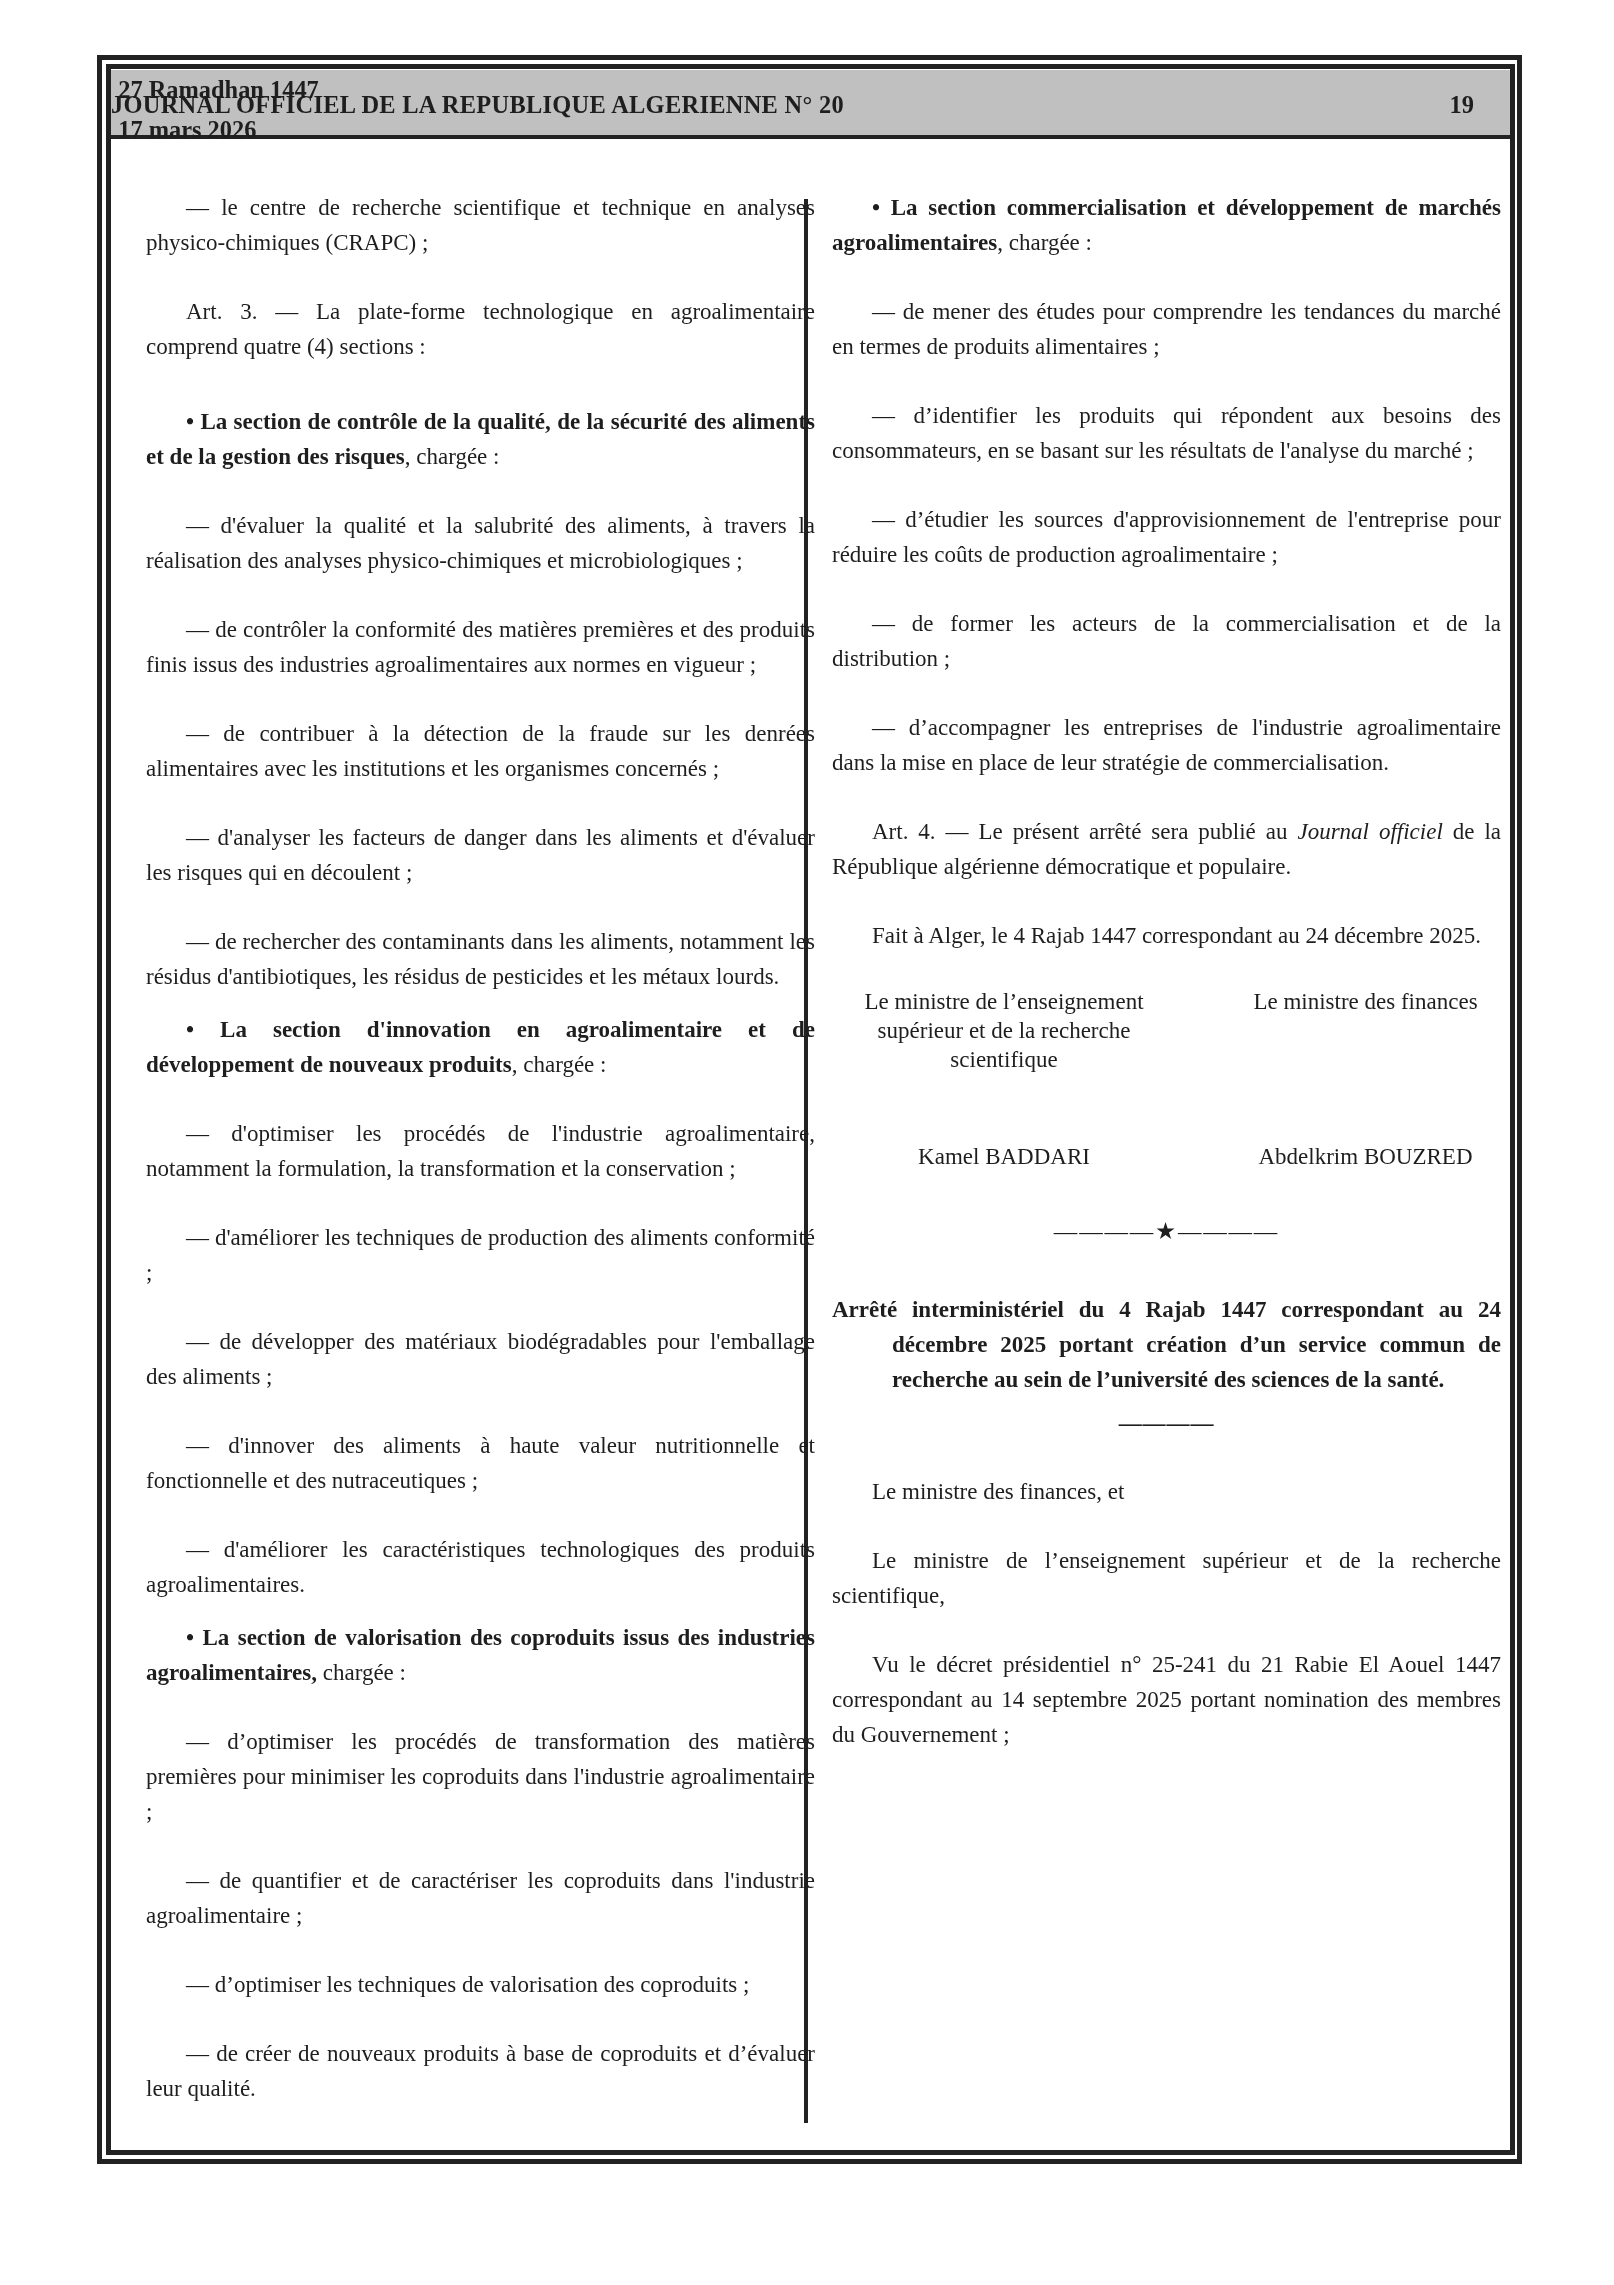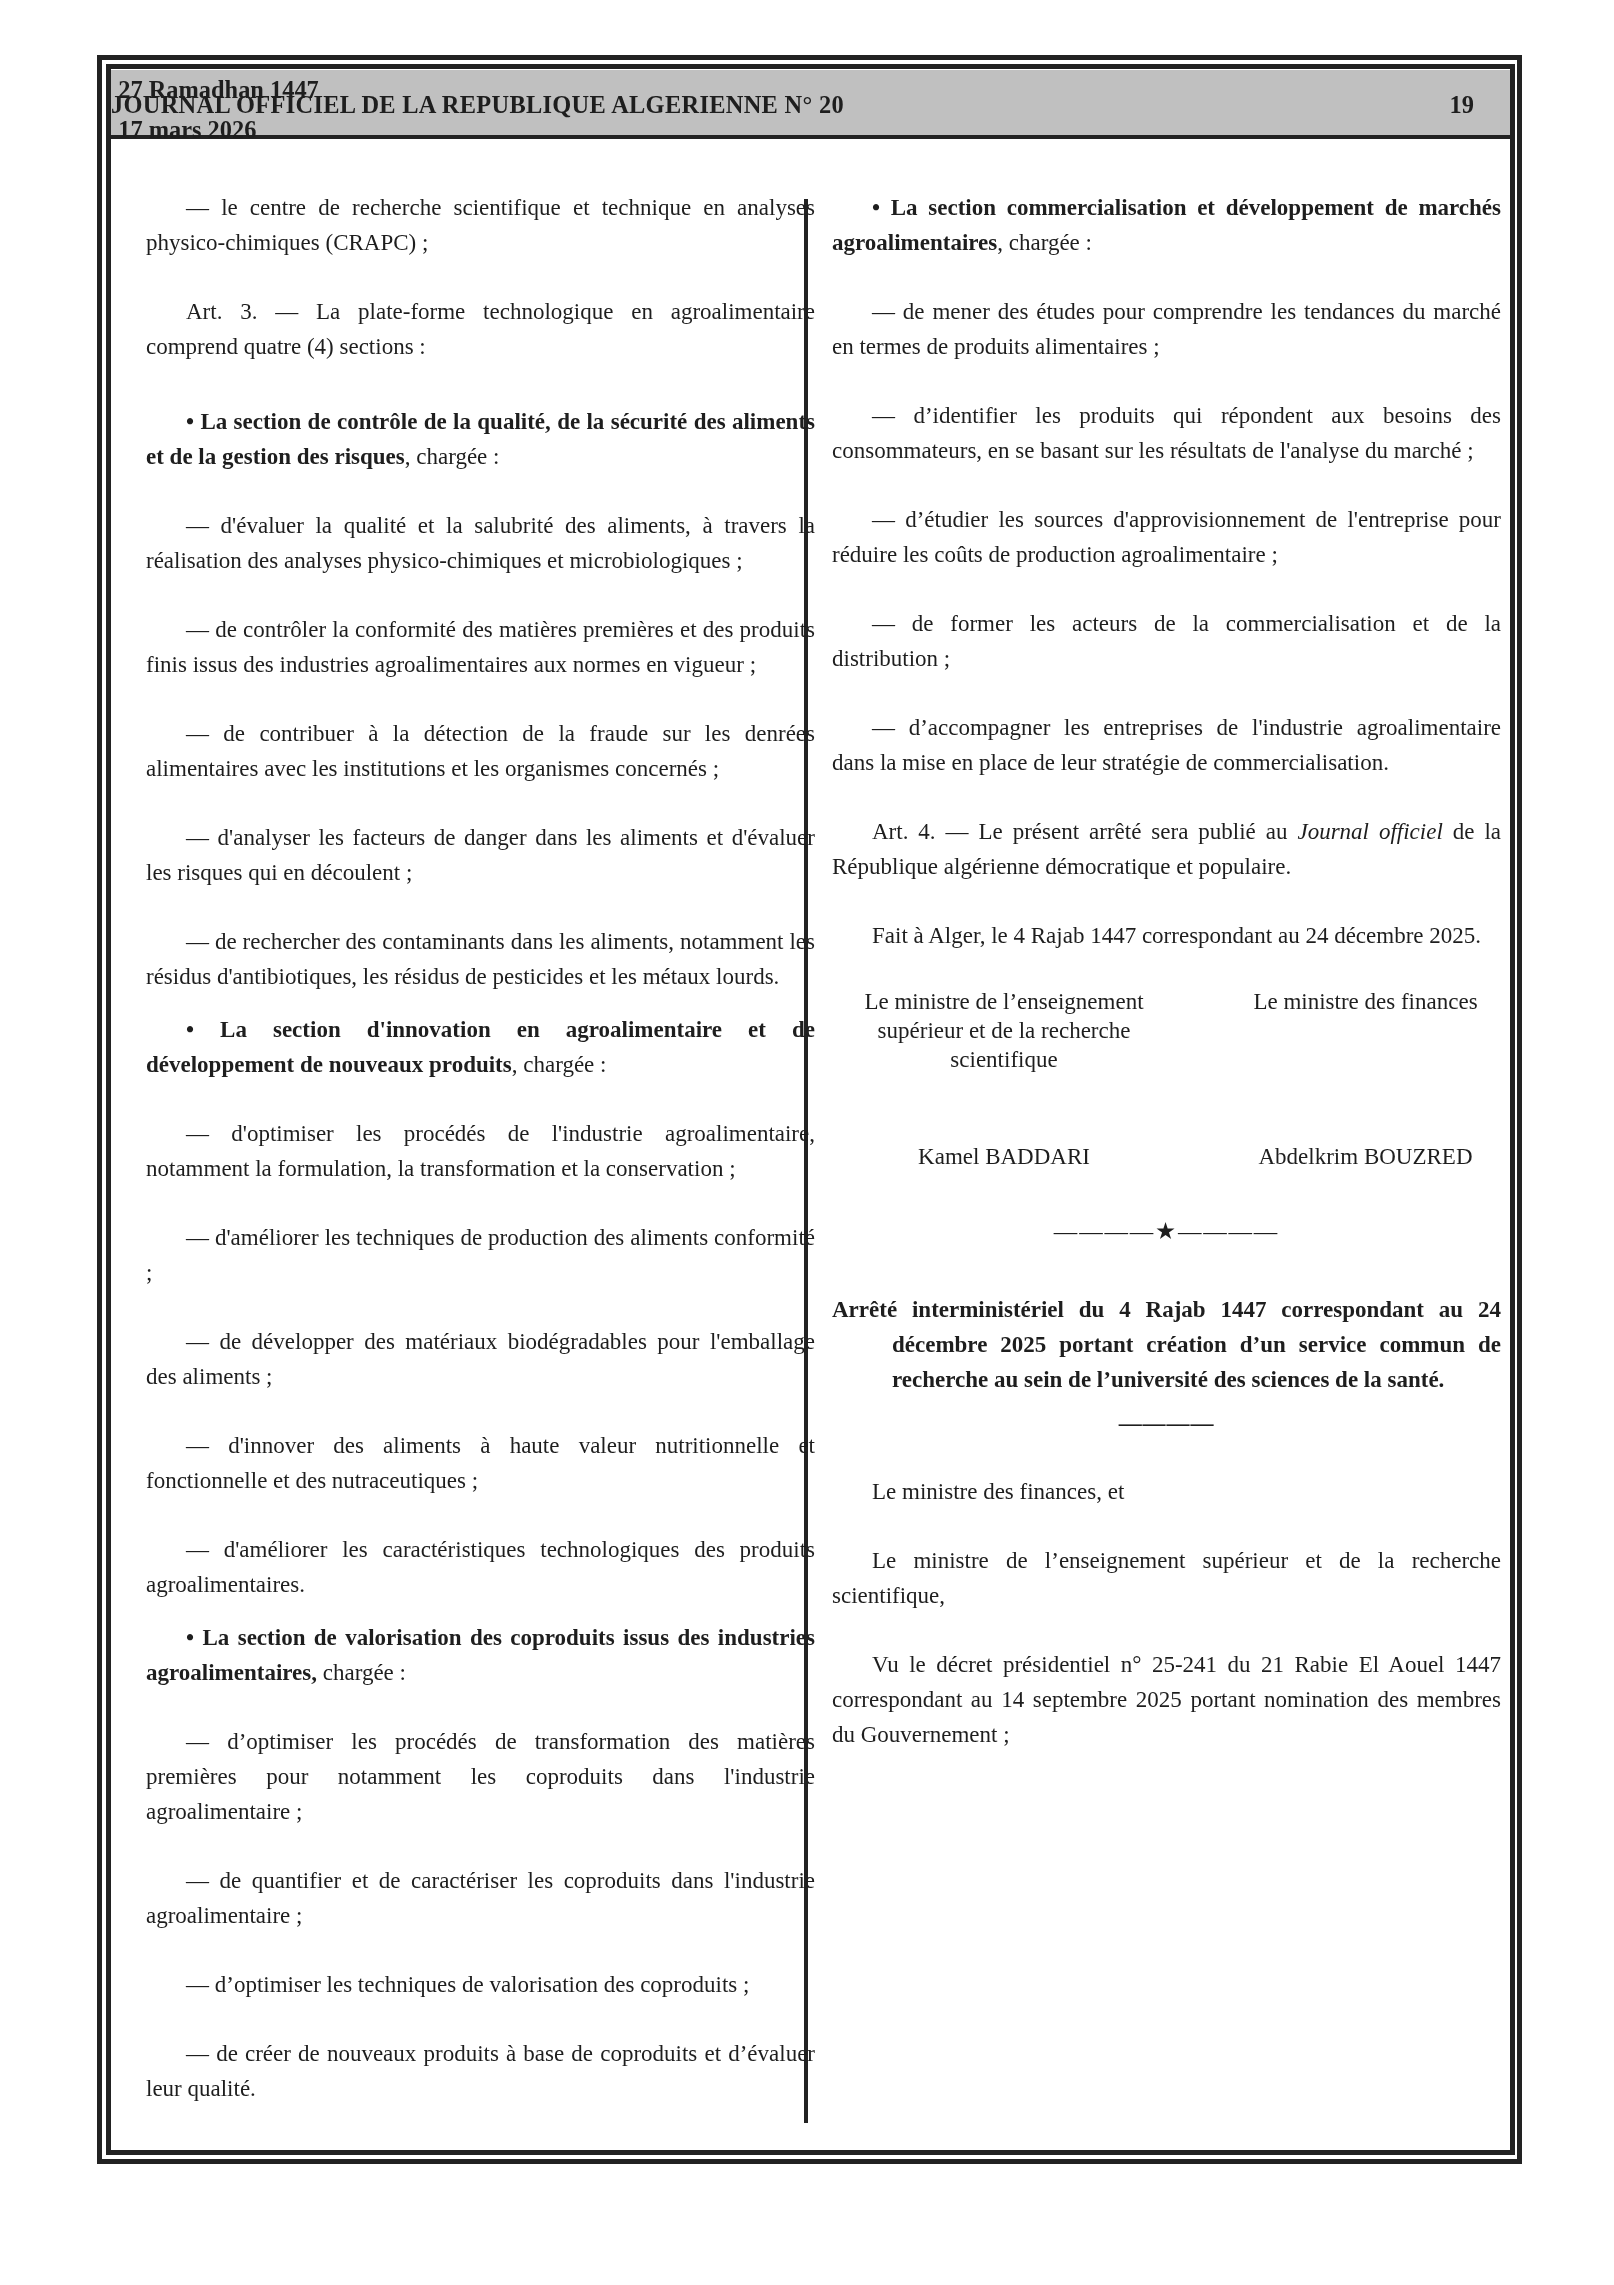--- a/index.html
+++ b/index.html
@@ -58,21 +58,21 @@
   <p style="margin-bottom:18px">— de rechercher des contaminants dans les aliments, notamment les résidus d'antibiotiques, les résidus de pesticides et les métaux lourds.</p>
 
   <p><span class="b">• La section d'innovation en agroalimentaire et de développement de nouveaux produits</span><span>, chargée :</span></p>
   <p>— d'optimiser les procédés de l'industrie agroalimentaire, notamment la formulation, la transformation et la conservation ;</p>
   <p>— d'améliorer les techniques de production des aliments conformité ;</p>
   <p>— de développer des matériaux biodégradables pour l'emballage des aliments ;</p>
   <p>— d'innover des aliments à haute valeur nutritionnelle et fonctionnelle et des nutraceutiques ;</p>
   <p style="margin-bottom:18px">— d'améliorer les caractéristiques technologiques des produits agroalimentaires.</p>
 
   <p><span class="b">• La section de valorisation des coproduits issus des industries agroalimentaires,</span><span> chargée :</span></p>
-  <p>— d’optimiser les procédés de transformation des matières premières pour notamment les coproduits dans l'industrie agroalimentaire ;</p>
+  <p>— d’optimiser les procédés de transformation des matières premières pour minimiser les coproduits dans l'industrie agroalimentaire ;</p>
   <p>— de quantifier et de caractériser les coproduits dans l'industrie agroalimentaire ;</p>
   <p>— d’optimiser les techniques de valorisation des coproduits ;</p>
   <p>— de créer de nouveaux produits à base de coproduits et d’évaluer leur qualité.</p>
 </div>
 
 <div class="col col-right">
   <p><span class="b">• La section commercialisation et développement de marchés agroalimentaires</span><span>, chargée :</span></p>
   <p>— de mener des études pour comprendre les tendances du marché en termes de produits alimentaires ;</p>
   <p>— d’identifier les produits qui répondent aux besoins des consommateurs, en se basant sur les résultats de l'analyse du marché ;</p>
   <p>— d’étudier les sources d'approvisionnement de l'entreprise pour réduire les coûts de production agroalimentaire ;</p>

